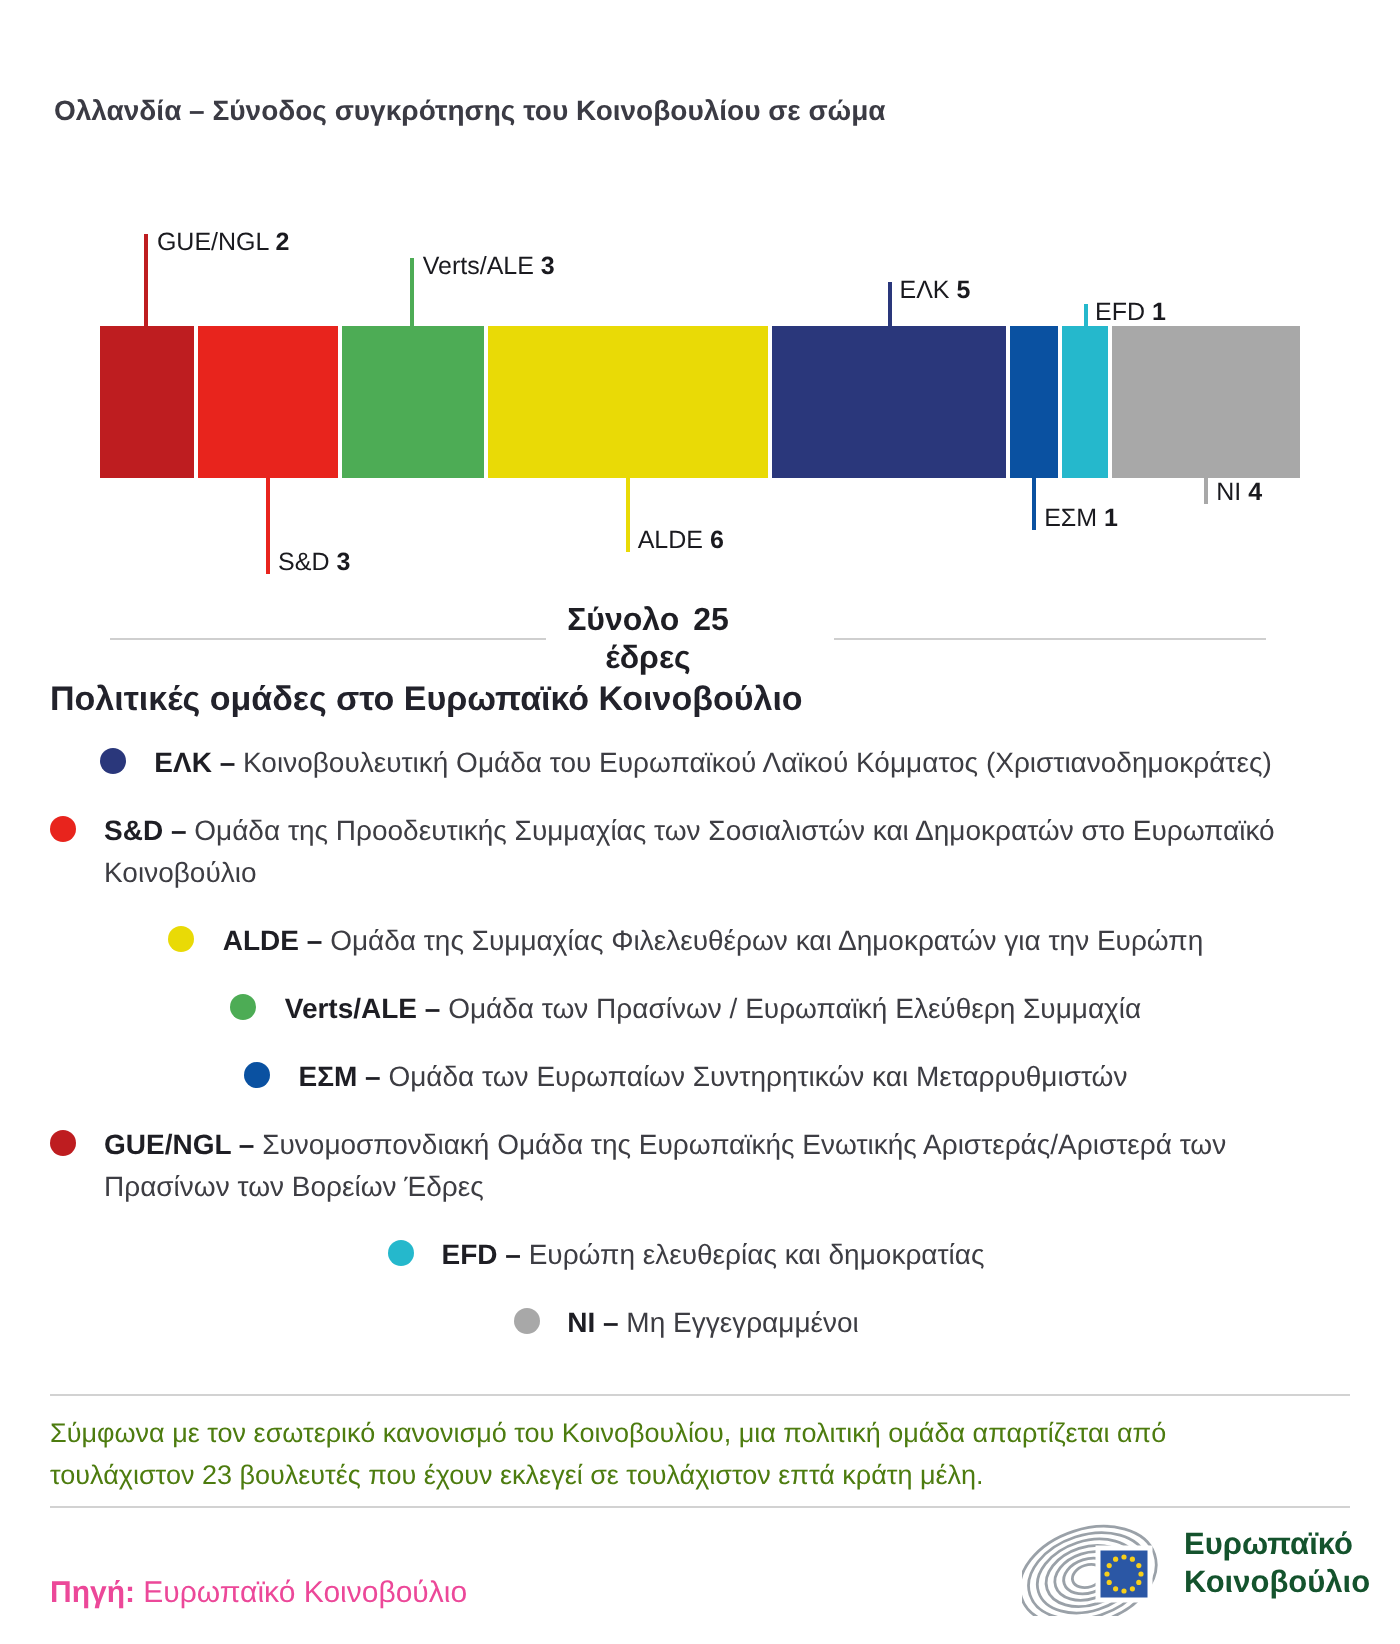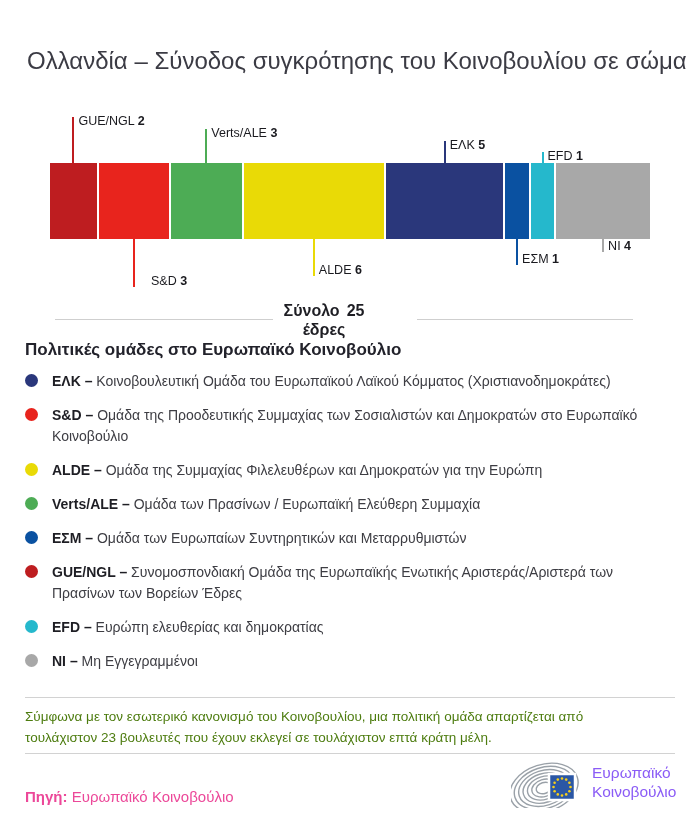--- a/index.html
+++ b/index.html
@@ -2,64 +2,64 @@
 <html lang="el"><head>
 <meta charset="utf-8">
 <style>
   html,body{margin:0;padding:0;background:#fff;}
   .page{
     position:relative;width:700px;height:822px;background:#ffffff;overflow:hidden;
     font-family:"Liberation Sans","DejaVu Sans",sans-serif;color:#1e1e24;
   }
   
   .title{position:absolute;left:26px;top:16px;font-size:17.5px;font-weight:bold;color:#22222b;letter-spacing:.1px;}
-  .subtitle{position:absolute;left:27px;top:47px;font-size:24px;font-weight:normal;color:#3b3b44;}
+  .subtitle{position:absolute;left:27px;top:47px;font-size:14px;font-weight:bold;color:#3b3b44;}
   
   .bar-segment{position:absolute;height:76px;top:163px;}
   .callout-line{position:absolute;width:2px;}
   .callout-label{position:absolute;font-size:12.5px;color:#1a1a1f;white-space:nowrap;}
   .callout-label b{font-weight:bold;}
   
   .total-block{position:absolute;left:0;top:301px;width:648px;text-align:center;font-weight:bold;font-size:16px;line-height:19px;color:#1e1e24;}
   .total-block .val{margin-left:7px;}
   .total-rule{position:absolute;top:319px;border-top:1px solid #cfcfcf;height:0;}
   .total-rule.left{left:55px;width:218px;}
   .total-rule.right{left:417px;width:216px;}
   
   .legend-heading{position:absolute;left:25px;top:340px;font-size:17px;font-weight:bold;color:#22222b;}
   .legend-list{position:absolute;left:25px;top:371px;width:636px;}
-  .legend-row{display:flex;align-items:flex-start;margin-bottom:13px;}
+  .legend-row{display:flex;align-items:flex-start;margin-bottom:13px;justify-content:center;}
   .legend-dot{width:13px;height:13px;border-radius:50%;flex:0 0 13px;margin:3px 14px 0 0;}
   .legend-text{font-size:14px;line-height:21px;color:#3d3d43;}
   .legend-text b{color:#1e1e24;font-weight:bold;}
   
   .rule{position:absolute;left:25px;width:650px;border-top:1px solid #d2d2d2;height:0;}
   .rule.r1{top:697px;}
   .rule.r2{top:753px;}
   .note{position:absolute;left:25px;top:706px;width:634px;font-size:13.5px;line-height:21px;color:#4d7c0f;}
   .source{position:absolute;left:25px;top:788px;font-size:15px;color:#ec4899;}
   .source b{font-weight:bold;}
   .logo{position:absolute;left:511px;top:760px;width:180px;height:48px;}
   .logo svg{position:absolute;left:0;top:0;}
-  .logo-text{position:absolute;left:81px;top:3px;font-size:15.5px;line-height:19px;font-weight:normal;color:#8b5cf6;}
+  .logo-text{position:absolute;left:81px;top:3px;font-size:15.5px;line-height:19px;font-weight:bold;color:#14532d;}
 </style>
 </head>
 <body>
 
 <div class="page">
 
   <div class="subtitle">Ολλανδία – Σύνοδος συγκρότησης του Κοινοβουλίου σε σώμα</div>
 
   <div id="chart-layer">
       <div class="bar-segment" style="left: 50px; width: 46.88px; background: rgb(190, 29, 32);"></div>
       <div class="callout-line" style="left: 72.44px; background: rgb(190, 29, 32); top: 117px; height: 46px;"></div>
       <div class="callout-label" style="left: 78.44px; top: 114px;"><span>GUE/NGL </span><b>2</b></div>
       <div class="bar-segment" style="left: 98.88px; width: 70.32px; background: rgb(232, 36, 29);"></div>
       <div class="callout-line" style="left: 133.04px; background: rgb(232, 36, 29); top: 239px; height: 48px;"></div>
-      <div class="callout-label" style="left: 139.04px; top: 274px; margin-left: 12px;"><span>S&amp;D </span><b>3</b></div>
+      <div class="callout-label" style="left: 139.04px; top: 274px;"><span>S&amp;D </span><b>3</b></div>
       <div class="bar-segment" style="left: 171.2px; width: 70.32px; background: rgb(77, 172, 85);"></div>
       <div class="callout-line" style="left: 205.36px; background: rgb(77, 172, 85); top: 129px; height: 34px;"></div>
       <div class="callout-label" style="left: 211.36px; top: 126px;"><span>Verts/ALE </span><b>3</b></div>
       <div class="bar-segment" style="left: 243.52px; width: 140.64px; background: rgb(233, 218, 6);"></div>
       <div class="callout-line" style="left: 312.84px; background: rgb(233, 218, 6); top: 239px; height: 37px;"></div>
       <div class="callout-label" style="left: 318.84px; top: 263px;"><span>ALDE </span><b>6</b></div>
       <div class="bar-segment" style="left: 386.16px; width: 117.2px; background: rgb(42, 55, 123);"></div>
       <div class="callout-line" style="left: 443.76px; background: rgb(42, 55, 123); top: 141px; height: 22px;"></div>
       <div class="callout-label" style="left: 449.76px; top: 138px;"><span>ΕΛΚ </span><b>5</b></div>
       <div class="bar-segment" style="left: 505.36px; width: 23.44px; background: rgb(10, 81, 161);"></div>

